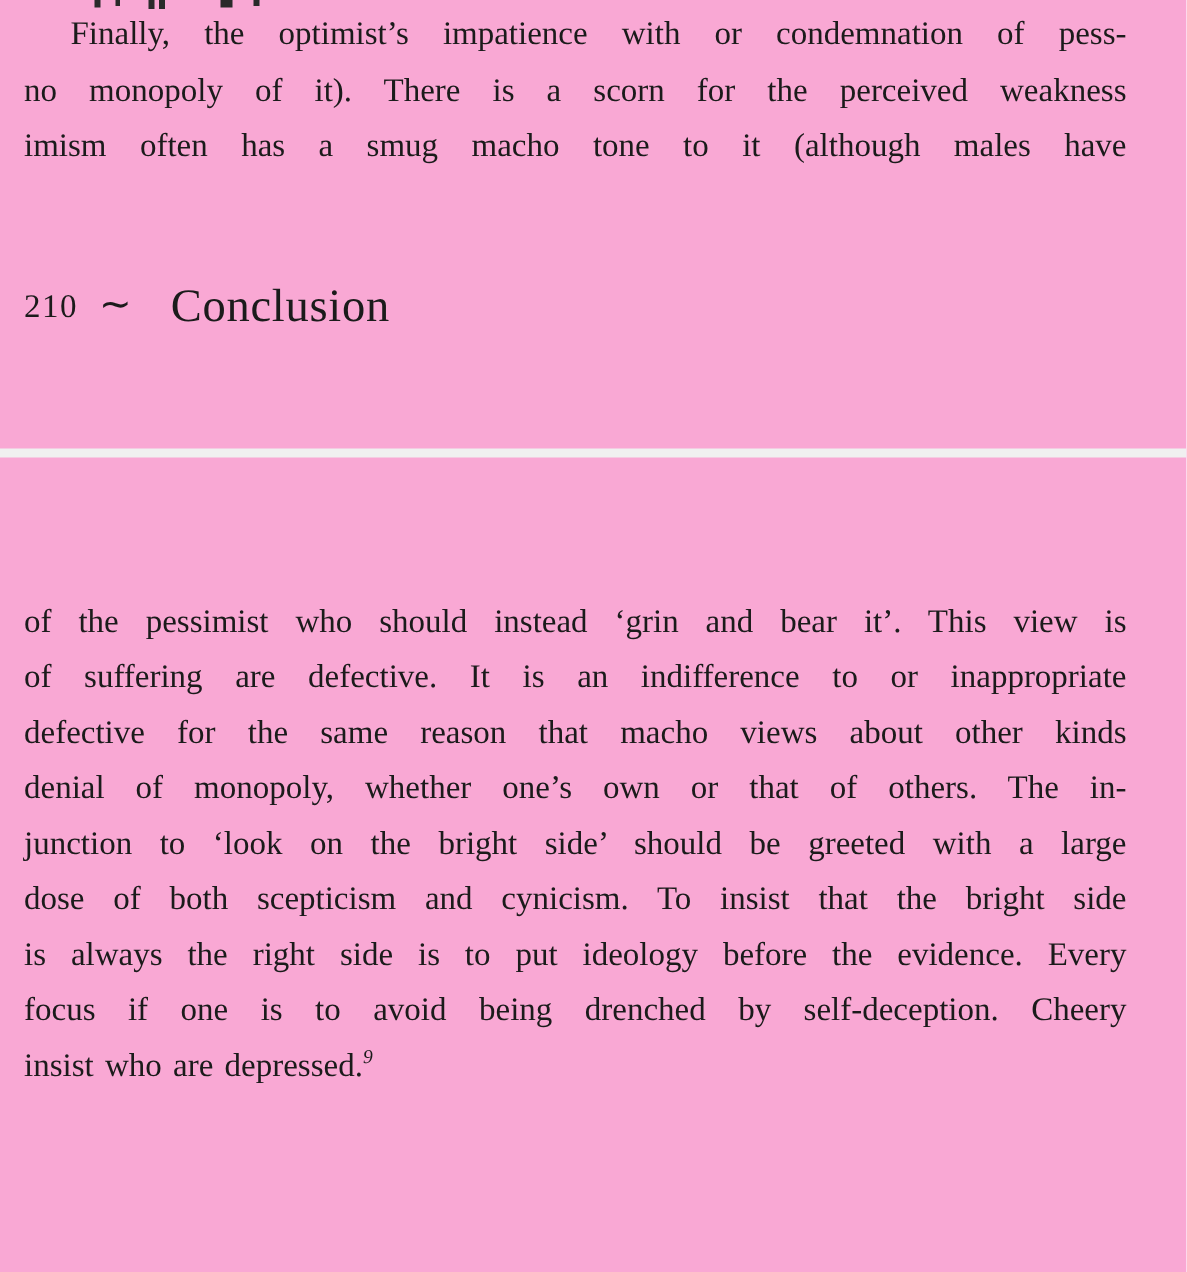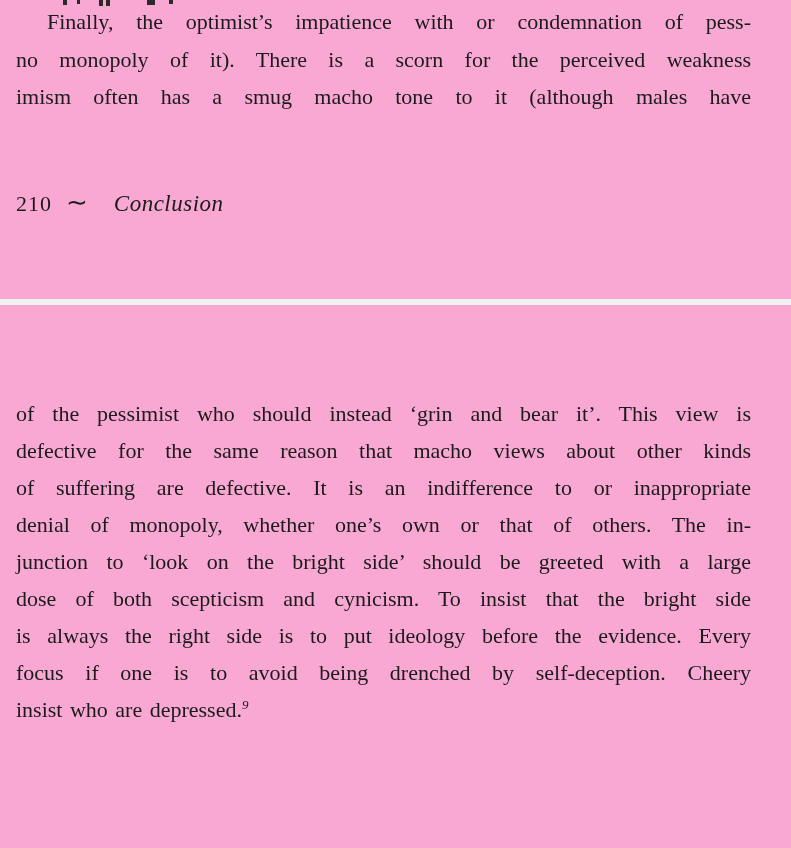--- a/index.html
+++ b/index.html
@@ -58,22 +58,21 @@
     font-variant-numeric: oldstyle-nums;
   }
   .footer .sep {
     margin-left: 14px;
     margin-right: 26px;
     font-size: 26px;
     position: relative;
     top: -2px;
   }
   .footer .chapter {
-    font-style: italic;
-    font-size: 23px;
+    font-size: 31px;
     letter-spacing: 0.5px;
   }
   .divider {
     position: absolute;
     left: 0;
     top: 299px;
     width: 791px;
     height: 6px;
     background: #f0f0f0;
   }
@@ -114,22 +113,22 @@
   <div class="footer">
     <span class="pagenum">210</span>
     <span class="sep">∼</span>
     <span class="chapter">Conclusion</span>
   </div>
 
   <div class="divider"></div>
 
   <div class="textcol block-next">
     <div class="line">of the pessimist who should instead ‘grin and bear it’. This view is</div>
+    <div class="line">of suffering are defective. It is an indifference to or inappropriate</div>
     <div class="line">defective for the same reason that macho views about other kinds</div>
-    <div class="line">of suffering are defective. It is an indifference to or inappropriate</div>
     <div class="line">denial of monopoly, whether one’s own or that of others. The in-</div>
     <div class="line">junction to ‘look on the bright side’ should be greeted with a large</div>
     <div class="line">dose of both scepticism and cynicism. To insist that the bright side</div>
     <div class="line">is always the right side is to put ideology before the evidence. Every</div>
     <div class="line">focus if one is to avoid being drenched by self-deception. Cheery</div>
     <div class="line lastline">
       <span>insist who are depressed.</span><sup class="footnote-sup">9</sup>
     </div>
   </div>
 

